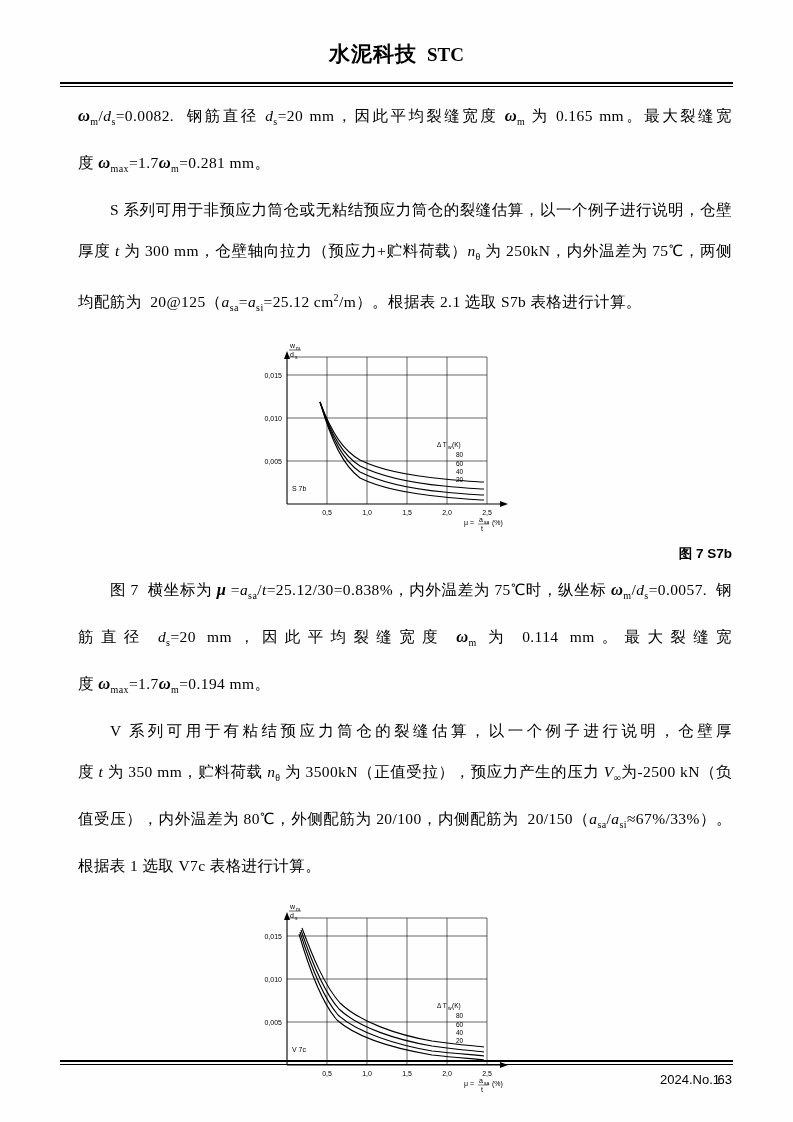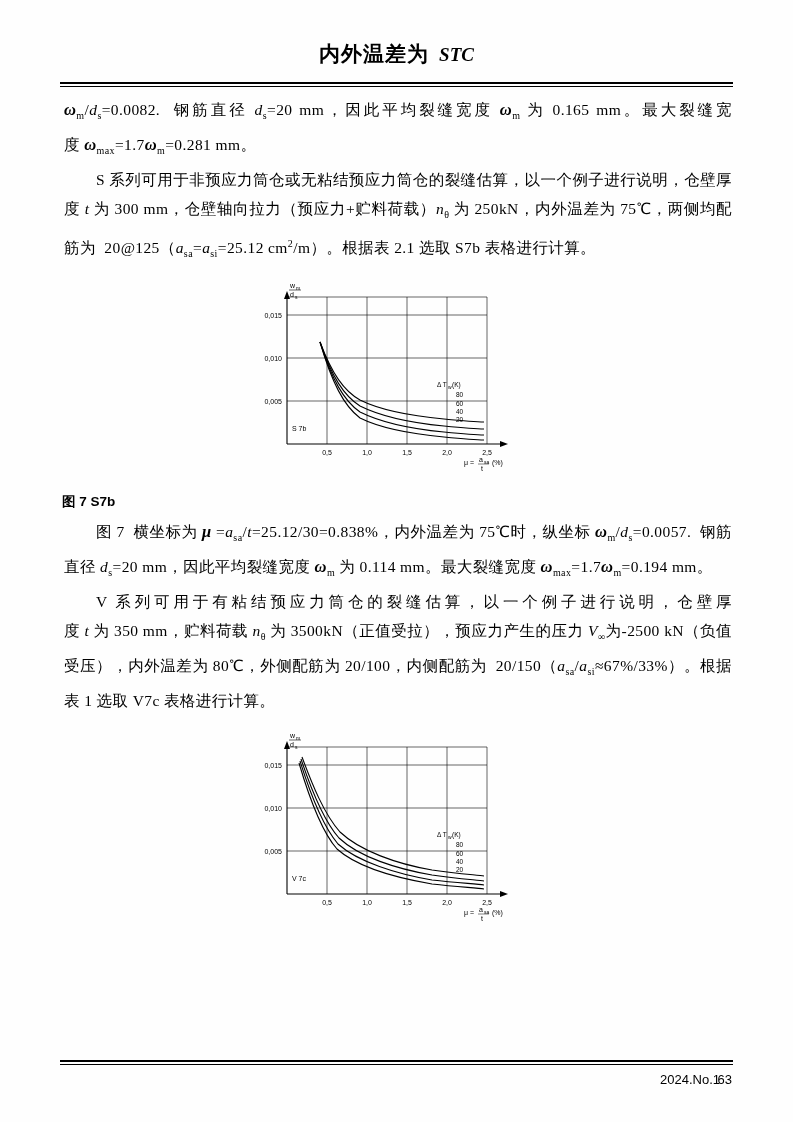--- a/index.html
+++ b/index.html
@@ -34,21 +34,20 @@
     font-family: "Liberation Serif", serif;
     font-size: 21px;
     font-weight: bold;
     letter-spacing: 1px;
     display: inline-block;
   }
   .header-sub {
     font-family: "Liberation Serif", serif;
     font-size: 19px;
     font-weight: bold;
-    font-style: italic;
     margin-left: 10px;
   }
   .rule-top {
     position: absolute;
     left: 60px;
     top: 82px;
     width: 673px;
     border-top: 2px solid #000;
     border-bottom: 1px solid #000;
     height: 2px;
@@ -63,23 +62,23 @@
     height: 2px;
   }
   
   .content {
     position: absolute;
     left: 62px;
     top: 95px;
     width: 670px;
   }
   p.para {
-    margin: 0 0 0 2px;
+    margin: 0 0 0 16px;
     font-size: 15.5px;
-    line-height: 29px;
+    line-height: 41px;
     text-align: justify;
     text-justify: inter-ideograph;
     letter-spacing: 0.4px;
   }
   p.indent {
     text-indent: 32px;
   }
   i.v { font-style: italic; font-family: "Liberation Serif", serif; }
   .sub {
     font-size: 10px;
@@ -97,22 +96,22 @@
   
   .figure {
     position: relative;
     width: 670px;
     text-align: center;
   }
   .fig-caption {
     font-size: 13.5px;
     font-weight: bold;
     font-family: "Liberation Sans", sans-serif;
-    text-align: left;
-    margin-top: 10px;
+    text-align: right;
+    margin-top: 2px;
   }
   .chart-wrap {
     display: inline-block;
     position: relative;
   }
   
   .footer {
     position: absolute;
     left: 62px;
     top: 1072px;
@@ -134,21 +133,21 @@
   svg text {
     font-family: "Liberation Sans", sans-serif;
   }
 </style>
 </head>
 <body>
 
 <div class="page">
 
   <div class="header">
-    <span class="header-title">内外温差为</span><span class="header-sub">STC</span>
+    <span class="header-title">水泥科技</span><span class="header-sub">STC</span>
   </div>
   <div class="rule-top"></div>
 
   <div class="content">
 
     <p class="para">
       <span class="bold-omega">ω</span><span class="sub">m</span>/<i class="v">d</i><span class="sub">s</span>=0.0082.&nbsp;&nbsp;钢筋直径&nbsp;<i class="v">d</i><span class="sub">s</span>=20&nbsp;mm，因此平均裂缝宽度&nbsp;<span class="bold-omega">ω</span><span class="sub">m</span>&nbsp;为&nbsp;0.165&nbsp;mm。最大裂缝宽度&nbsp;<span class="bold-omega">ω</span><span class="sub">max</span>=1.7<span class="bold-omega">ω</span><span class="sub">m</span>=0.281&nbsp;mm。
     </p>
 
     <p class="para indent">

